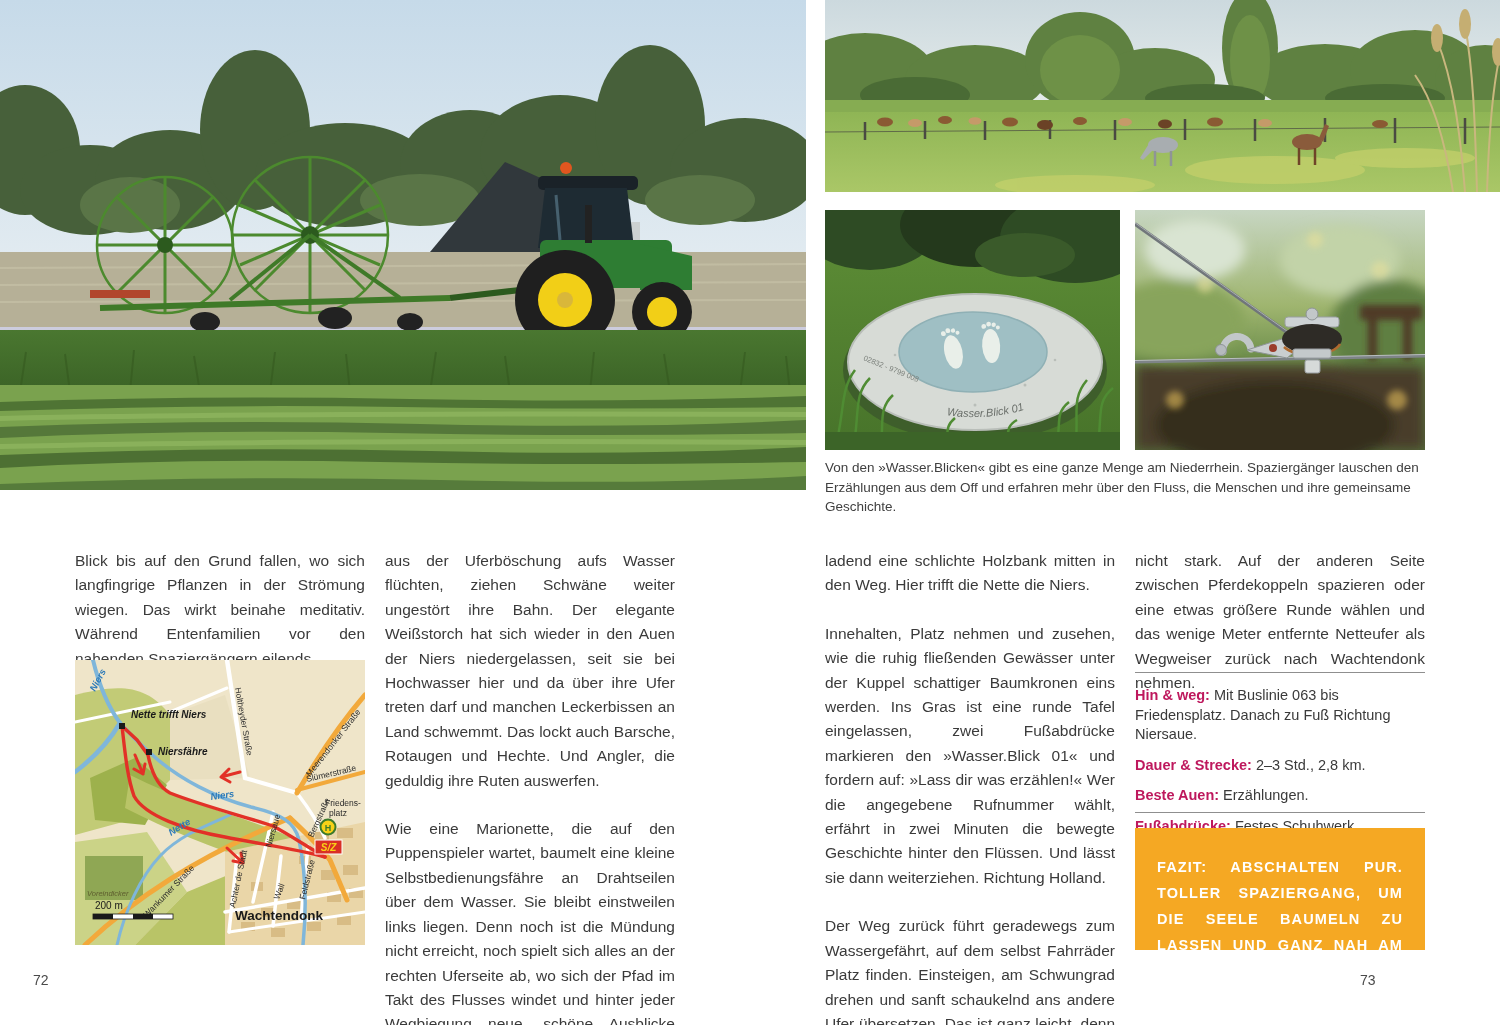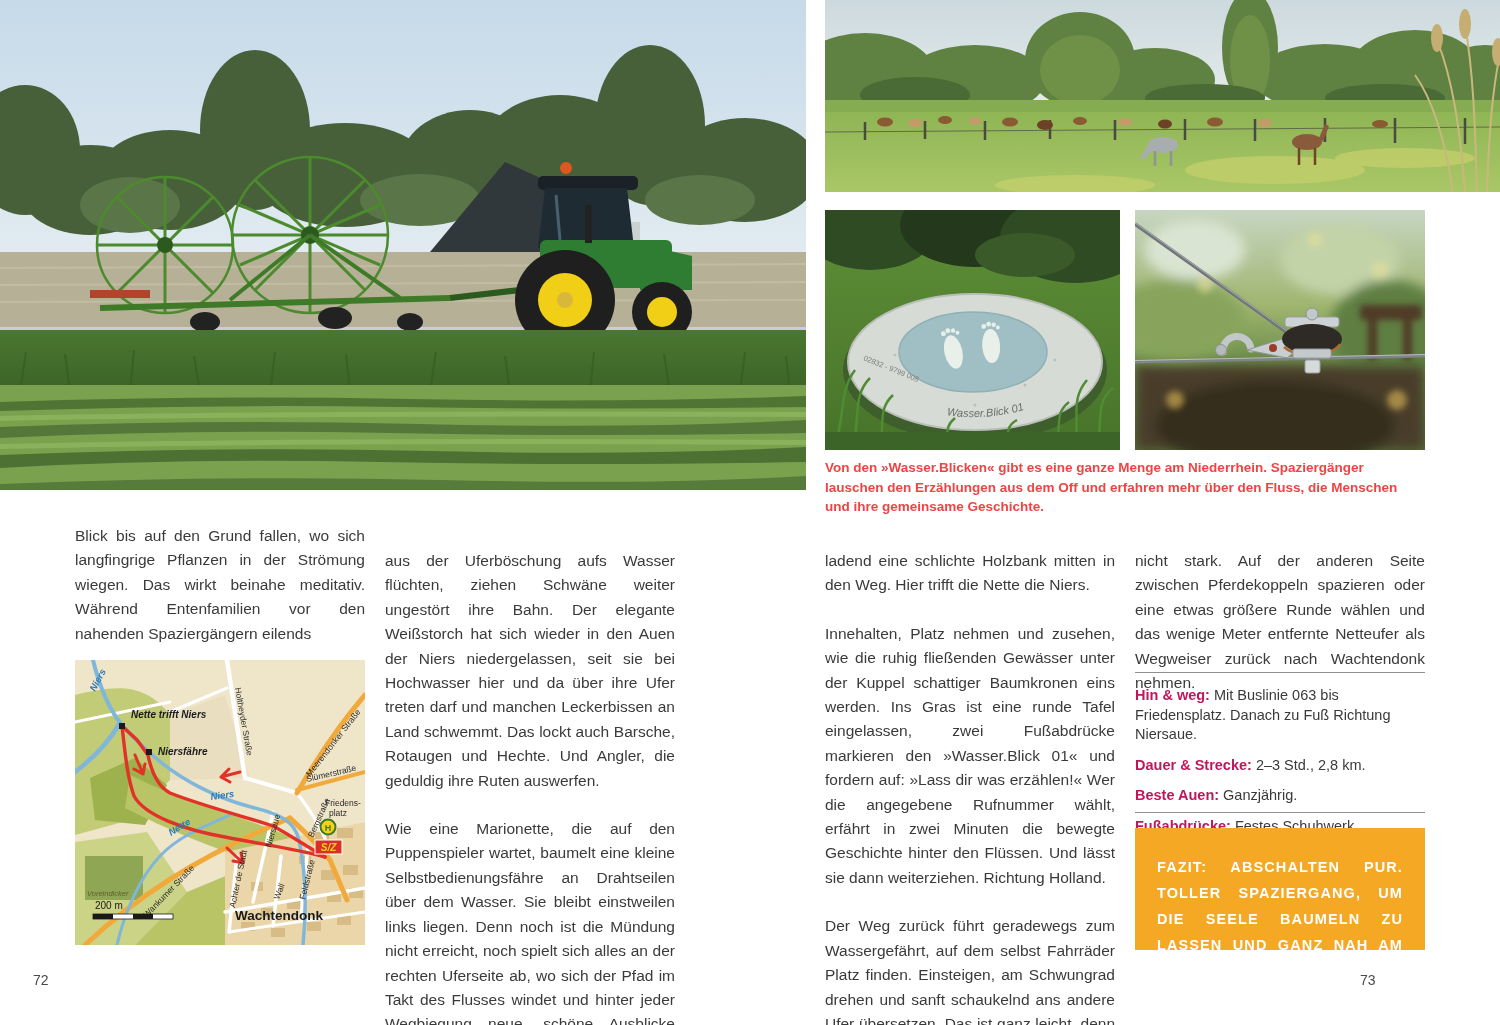--- a/index.html
+++ b/index.html
@@ -1,20 +1,20 @@
 <!DOCTYPE html>
 <html><head>
 <meta charset="utf-8">
 <style>
   html,body{margin:0;padding:0;background:#fff;}
   #spread{position:relative;width:1500px;height:1025px;background:#ffffff;overflow:hidden;
           font-family:"Liberation Sans",sans-serif;color:#3a3a3a;}
   .photo{position:absolute;overflow:hidden;background:#ccd;}
   .photo svg{display:block;}
-  .caption{position:absolute;left:825px;top:458px;width:600px;font-size:13.5px;line-height:19.5px;color:#ef4444;font-weight:bold;}
+  .caption{position:absolute;left:825px;top:458px;width:600px;font-size:13.5px;line-height:19.5px;color:#404040;}
   .col{position:absolute;width:290px;text-align:justify;font-size:15.5px;line-height:24.4px;color:#3a3a3a;}
   .col p{margin:0 0 24px 0;}
   .rule{position:absolute;width:290px;height:1px;background:#8f8f8f;}
   .infoblock{position:absolute;left:1135px;top:686px;width:290px;font-size:14.5px;line-height:19.5px;color:#3a3a3a;}
   .infoitem{margin-bottom:11px;}
   .infolabel{color:#be185d;font-weight:bold;}
   .fazit{position:absolute;left:1135px;top:828px;width:290px;height:122px;background:#f5a823;box-sizing:border-box;
          padding:26px 22px;color:#ffffff;font-weight:bold;font-size:14.5px;line-height:26px;letter-spacing:1.1px;
          word-spacing:3px;text-align:justify;}
   .pagenum{position:absolute;top:972px;font-size:14px;color:#4a4a4a;}
@@ -351,21 +351,21 @@
         <ellipse cx="177" cy="129" rx="30" ry="15" fill="#2e2b26"></ellipse>
         <path d="M149,137 A 30,14 0 0 0 205,134" fill="none" stroke="#b06a2f" stroke-width="2.5"></path>
         <rect x="158" y="139" width="38" height="9" rx="2" fill="#c4c9cb" stroke="#9a9fa2"></rect>
         <rect x="170" y="150" width="15" height="13" rx="2" fill="#d6dad9" stroke="#9a9fa2"></rect>
       </g>
     </svg>
   </div>
 
   <div class="caption">Von den »Wasser.Blicken« gibt es eine ganze Menge am Niederrhein. Spaziergänger lauschen den Erzählungen aus dem Off und erfahren mehr über den Fluss, die Menschen und ihre gemeinsame Geschichte.</div>
 
-  <div class="col" style="left:75px;top:524px;">
+  <div class="col" style="left:75px;top:549px;">
     <p>Blick bis auf den Grund fallen, wo sich langfingrige Pflanzen in der Strömung wiegen. Das wirkt beinahe meditativ. Während Entenfamilien vor den nahenden Spaziergängern eilends</p>
   </div>
 
   <div class="col" style="left:385px;top:549px;">
     <p>aus der Uferböschung aufs Wasser flüchten, ziehen Schwäne weiter ungestört ihre Bahn. Der elegante Weißstorch hat sich wieder in den Auen der Niers niedergelassen, seit sie bei Hochwasser hier und da über ihre Ufer treten darf und manchen Leckerbissen an Land schwemmt. Das lockt auch Barsche, Rotaugen und Hechte. Und Angler, die geduldig ihre Ruten auswerfen.</p>
     <p>Wie eine Marionette, die auf den Puppenspieler wartet, baumelt eine kleine Selbstbedienungsfähre an Drahtseilen über dem Wasser. Sie bleibt einstweilen links liegen. Denn noch ist die Mündung nicht erreicht, noch spielt sich alles an der rechten Uferseite ab, wo sich der Pfad im Takt des Flusses windet und hinter jeder Wegbiegung neue, schöne Ausblicke präsentiert. Und dann schiebt sich ganz ein-</p>
   </div>
 
   <div class="col" style="left:825px;top:549px;">
     <p>ladend eine schlichte Holzbank mitten in den Weg. Hier trifft die Nette die Niers.</p>
@@ -492,21 +492,21 @@
         <rect x="58" y="254" width="20" height="5" fill="#1a1a1a"></rect>
       </g>
     </svg>
   </div>
 
   <div class="rule" style="left:1135px;top:672px;"></div>
 
   <div class="infoblock">
     <div class="infoitem"><span class="infolabel">Hin &amp; weg:</span><span> Mit Buslinie 063 bis Friedensplatz. Danach zu Fuß Richtung Niersaue.</span></div>
     <div class="infoitem"><span class="infolabel">Dauer &amp; Strecke:</span><span> 2–3 Std., 2,8 km.</span></div>
-    <div class="infoitem"><span class="infolabel">Beste Auen:</span><span> Ganzjährig.</span></div>
+    <div class="infoitem"><span class="infolabel">Beste Auen:</span><span> Erzählungen.</span></div>
     <div class="infoitem"><span class="infolabel">Fußabdrücke:</span><span> Festes Schuhwerk.</span></div>
   </div>
 
   <div class="rule" style="left:1135px;top:812px;"></div>
 
   <div class="fazit">FAZIT: ABSCHALTEN PUR. TOLLER SPAZIERGANG, UM DIE SEELE BAUMELN ZU LASSEN UND GANZ NAH AM WASSER ZU SEIN. SCHÖN ZU JEDER JAHRESZEIT.</div>
 
   <div class="pagenum" id="pagenum-left">72</div>
   <div class="pagenum" id="pagenum-right">73</div>
 

